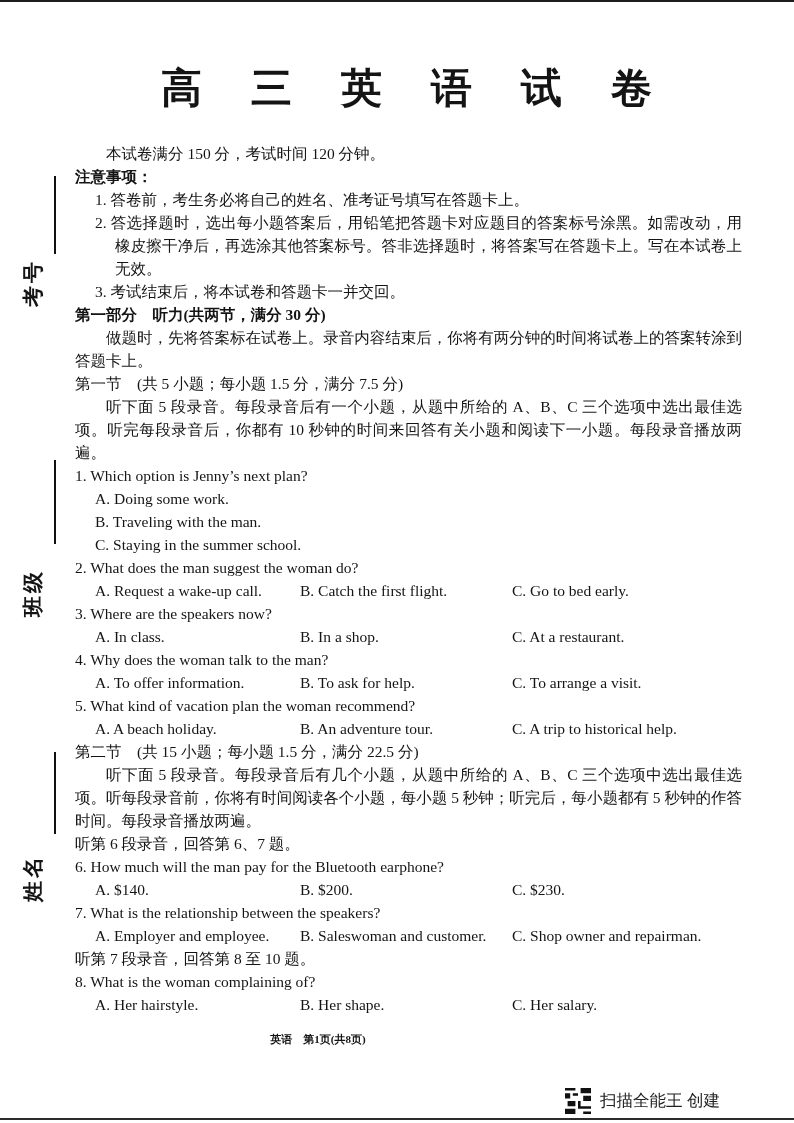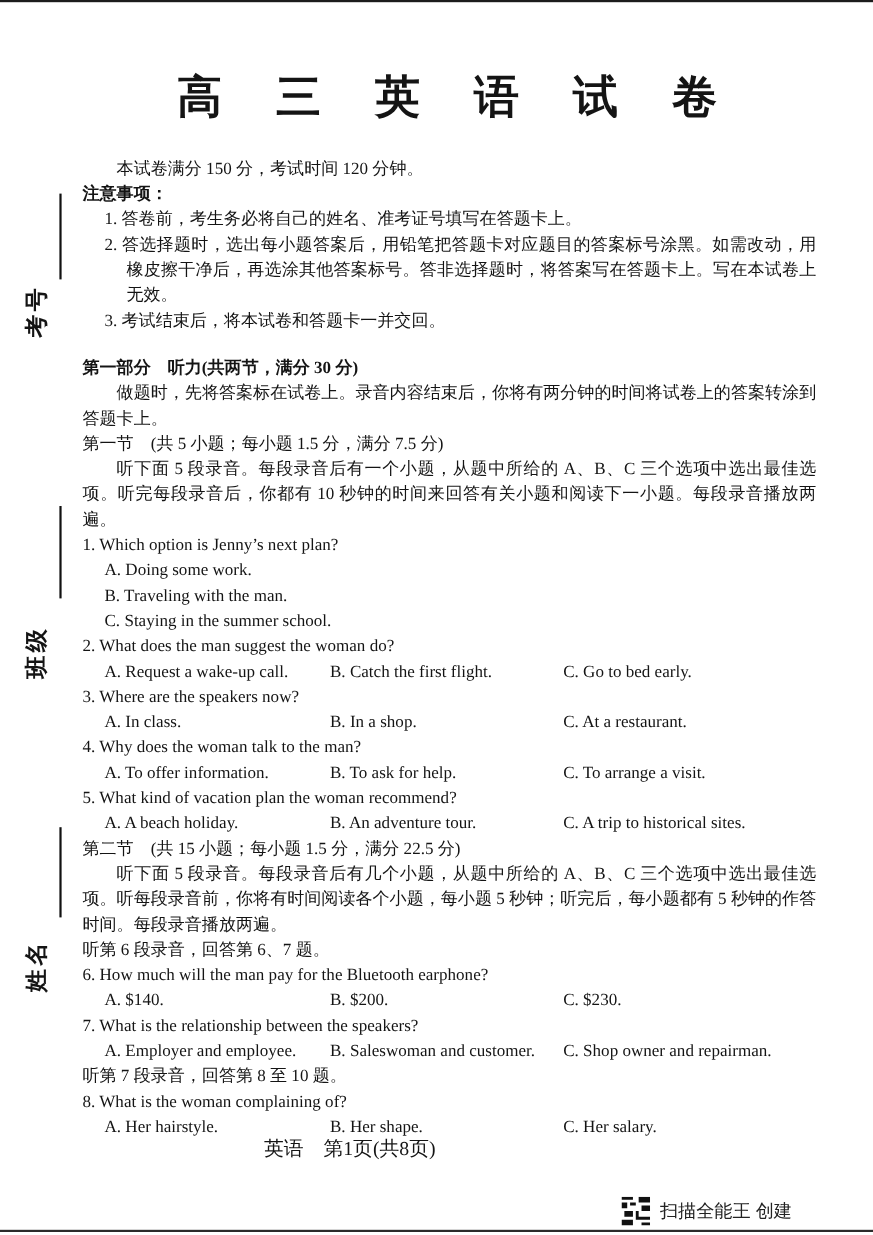--- a/index.html
+++ b/index.html
@@ -35,34 +35,34 @@
   }
   .title {
     margin: 0 0 32px 0;
     text-align: center; font-weight: bold;
     font-size: 41px; line-height: 44px; letter-spacing: 4px;
   }
   p { margin: 0; }
   .indent { text-indent: 2em; }
   .bold { font-weight: bold; }
   .notice-item { padding-left: 40px; text-indent: -20px; }
-  .part-heading { font-weight: bold; margin-top: 20px; }
+  .part-heading { font-weight: bold; }
 
   .q-stem { }
   .q-options.stacked .opt { padding-left: 20px; }
   .q-options.row {
     display: grid;
     grid-template-columns: 205px 212px 1fr;
     padding-left: 20px;
   }
   .audio-prompt { }
 
   .footer {
     position: absolute; left: 0; top: 1032px; width: 636px;
-    text-align: center; font-weight: normal; font-size: 18px;
+    text-align: center; font-weight: bold; font-size: 11px;
   }
   .scan-credit {
     position: absolute; top: 1088px; right: 74px;
     display: flex; align-items: center; gap: 9px;
     font-size: 16.5px; color: #222;
     font-family: "Liberation Sans", "DejaVu Sans", sans-serif;
     text-align: right;
   }
 </style>
 </head>
@@ -132,21 +132,21 @@
         <span class="opt">B. To ask for help.</span>
         <span class="opt">C. To arrange a visit.</span>
       </div>
     </div>
 
     <div class="question">
       <p class="q-stem"><span>5.</span> <span>What kind of vacation plan the woman recommend?</span></p>
       <div class="q-options row">
         <span class="opt">A. A beach holiday.</span>
         <span class="opt">B. An adventure tour.</span>
-        <span class="opt">C. A trip to historical sites.</span>
+        <span class="opt">C. A trip to historical help.</span>
       </div>
     </div>
 
     <p>第二节　(共 15 小题；每小题 1.5 分，满分 22.5 分)</p>
     <p class="indent">听下面 5 段录音。每段录音后有几个小题，从题中所给的 A、B、C 三个选项中选出最佳选项。听每段录音前，你将有时间阅读各个小题，每小题 5 秒钟；听完后，每小题都有 5 秒钟的作答时间。每段录音播放两遍。</p>
     <p class="audio-prompt">听第 6 段录音，回答第 6、7 题。</p>
 
     <div class="question">
       <p class="q-stem"><span>6.</span> <span>How much will the man pay for the Bluetooth earphone?</span></p>
       <div class="q-options row">

